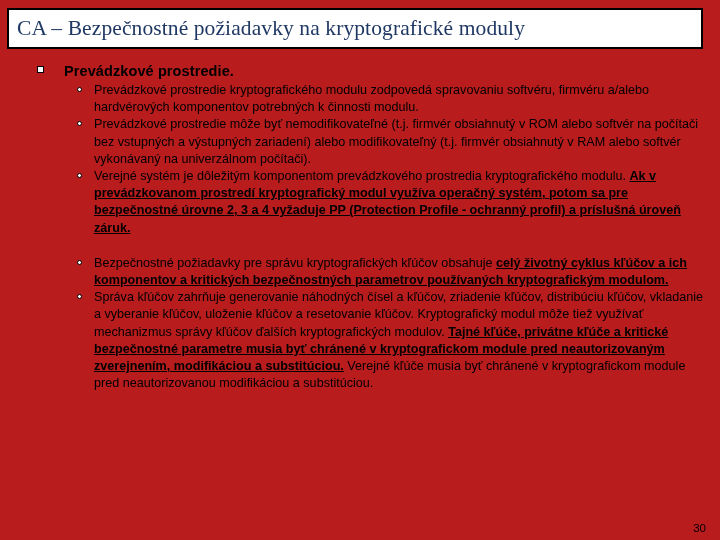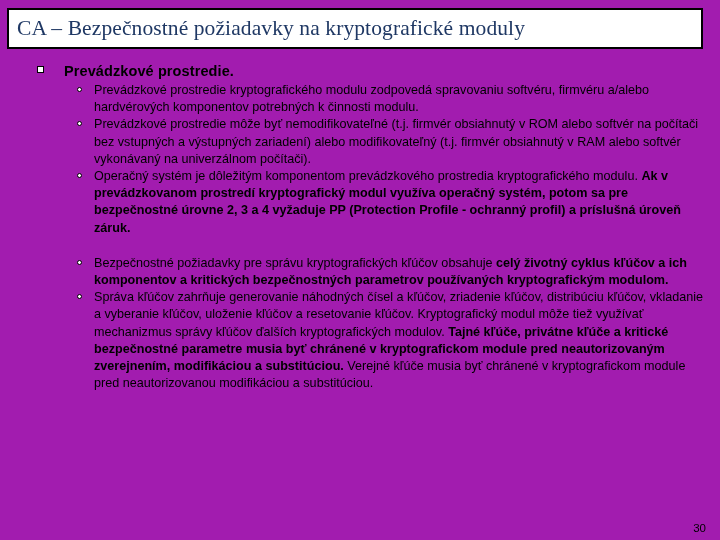--- a/index.html
+++ b/index.html
@@ -12,21 +12,21 @@
     height: 540px;
     position: relative;
     font-family: "Liberation Sans", sans-serif;
     overflow: hidden;
   }
   .slide {
     position: absolute;
     left: 0; top: 0;
     width: 720px;
     height: 540px;
-    background: #a21caf;
+    background: #b91c1c;
   }
 
   
   .title-box {
     position: absolute;
     left: 7px;
     top: 8px;
     width: 696px;
     height: 41px;
     border: 2px solid #000000;
@@ -93,21 +93,21 @@
     box-sizing: border-box;
     background: #ffffff;
   }
   .lvl2 .lvl2-text {
     font-size: 12.6px;
     color: #000000;
     line-height: 17.2px;
     text-align: left;
     letter-spacing: 0px;
   }
-  .lvl2 b { font-weight: bold; }
+  .lvl2 b { font-weight: bold; text-decoration: underline; }
 
   .group-gap { height: 18px; }
 
   .page-num {
     position: absolute;
     right: 14px;
     bottom: 6px;
     font-size: 11.5px;
     color: #000000;
     font-family: Liberation Sans, sans-serif;
@@ -134,21 +134,21 @@
       <div class="lvl2-text"><span>Prevádzkové prostredie kryptografického modulu zodpovedá spravovaniu softvéru, firmvéru a/alebo hardvérových komponentov potrebných k činnosti modulu.</span><b></b><span></span></div>
     </div>
 
     <div class="lvl2">
       <span class="bullet-o"></span>
       <div class="lvl2-text"><span>Prevádzkové prostredie môže byť nemodifikovateľné (t.j. firmvér obsiahnutý v ROM alebo softvér na počítači bez vstupných a výstupných zariadení) alebo modifikovateľný (t.j. firmvér obsiahnutý v RAM alebo softvér vykonávaný na univerzálnom počítači).</span><b></b><span></span></div>
     </div>
 
     <div class="lvl2">
       <span class="bullet-o"></span>
-      <div class="lvl2-text"><span>Operačný systém je dôležitým komponentom prevádzkového prostredia kryptografického modulu. </span><b>Ak v prevádzkovanom prostredí  kryptografický modul využíva operačný systém, potom sa pre bezpečnostné úrovne 2, 3 a 4 vyžaduje PP (Protection Profile - ochranný profil) a príslušná úroveň záruk.</b><span></span></div>
+      <div class="lvl2-text"><span>Verejné systém je dôležitým komponentom prevádzkového prostredia kryptografického modulu. </span><b>Ak v prevádzkovanom prostredí  kryptografický modul využíva operačný systém, potom sa pre bezpečnostné úrovne 2, 3 a 4 vyžaduje PP (Protection Profile - ochranný profil) a príslušná úroveň záruk.</b><span></span></div>
     </div>
 
     <div class="group-gap"></div>
 
 
     <div class="lvl2">
       <span class="bullet-o"></span>
       <div class="lvl2-text"><span>Bezpečnostné požiadavky pre správu kryptografických kľúčov obsahuje </span><b>celý životný cyklus kľúčov a ich komponentov a kritických bezpečnostných parametrov používaných kryptografickým modulom.</b><span></span></div>
     </div>
 

